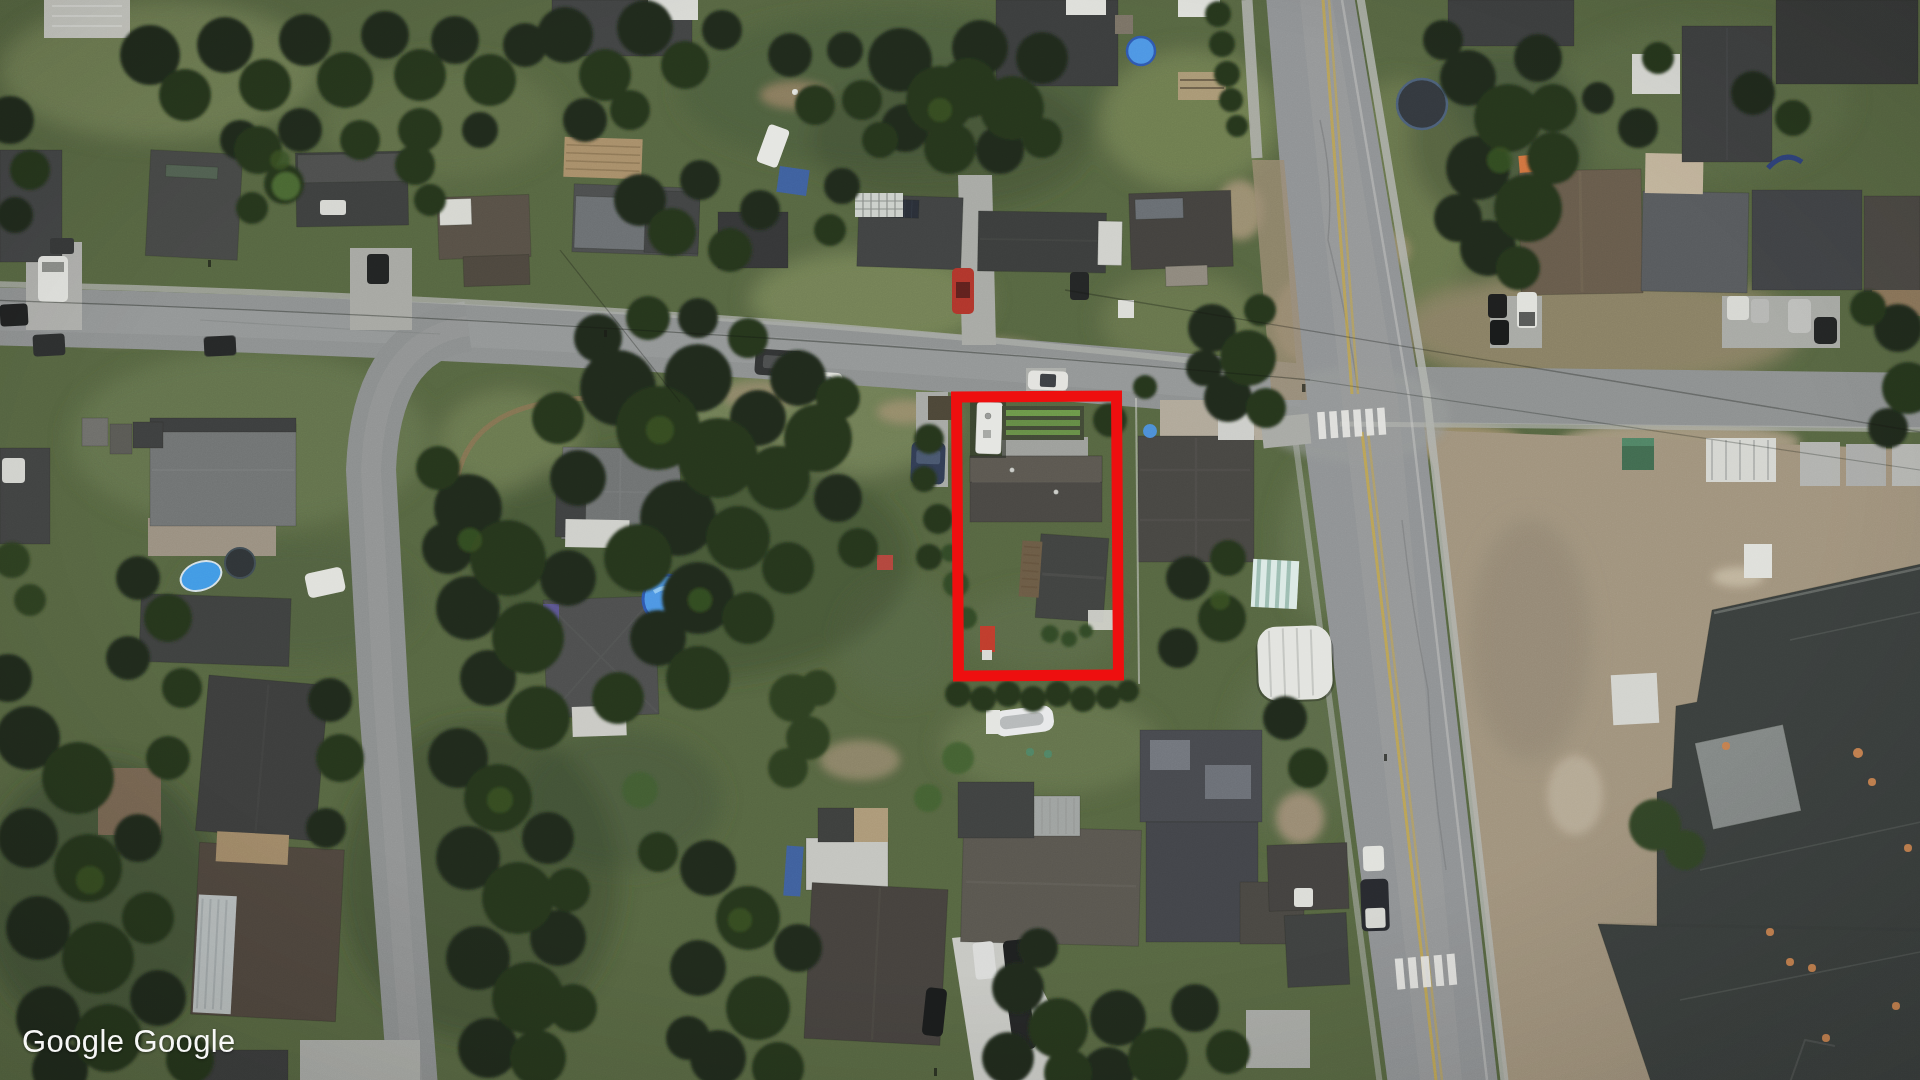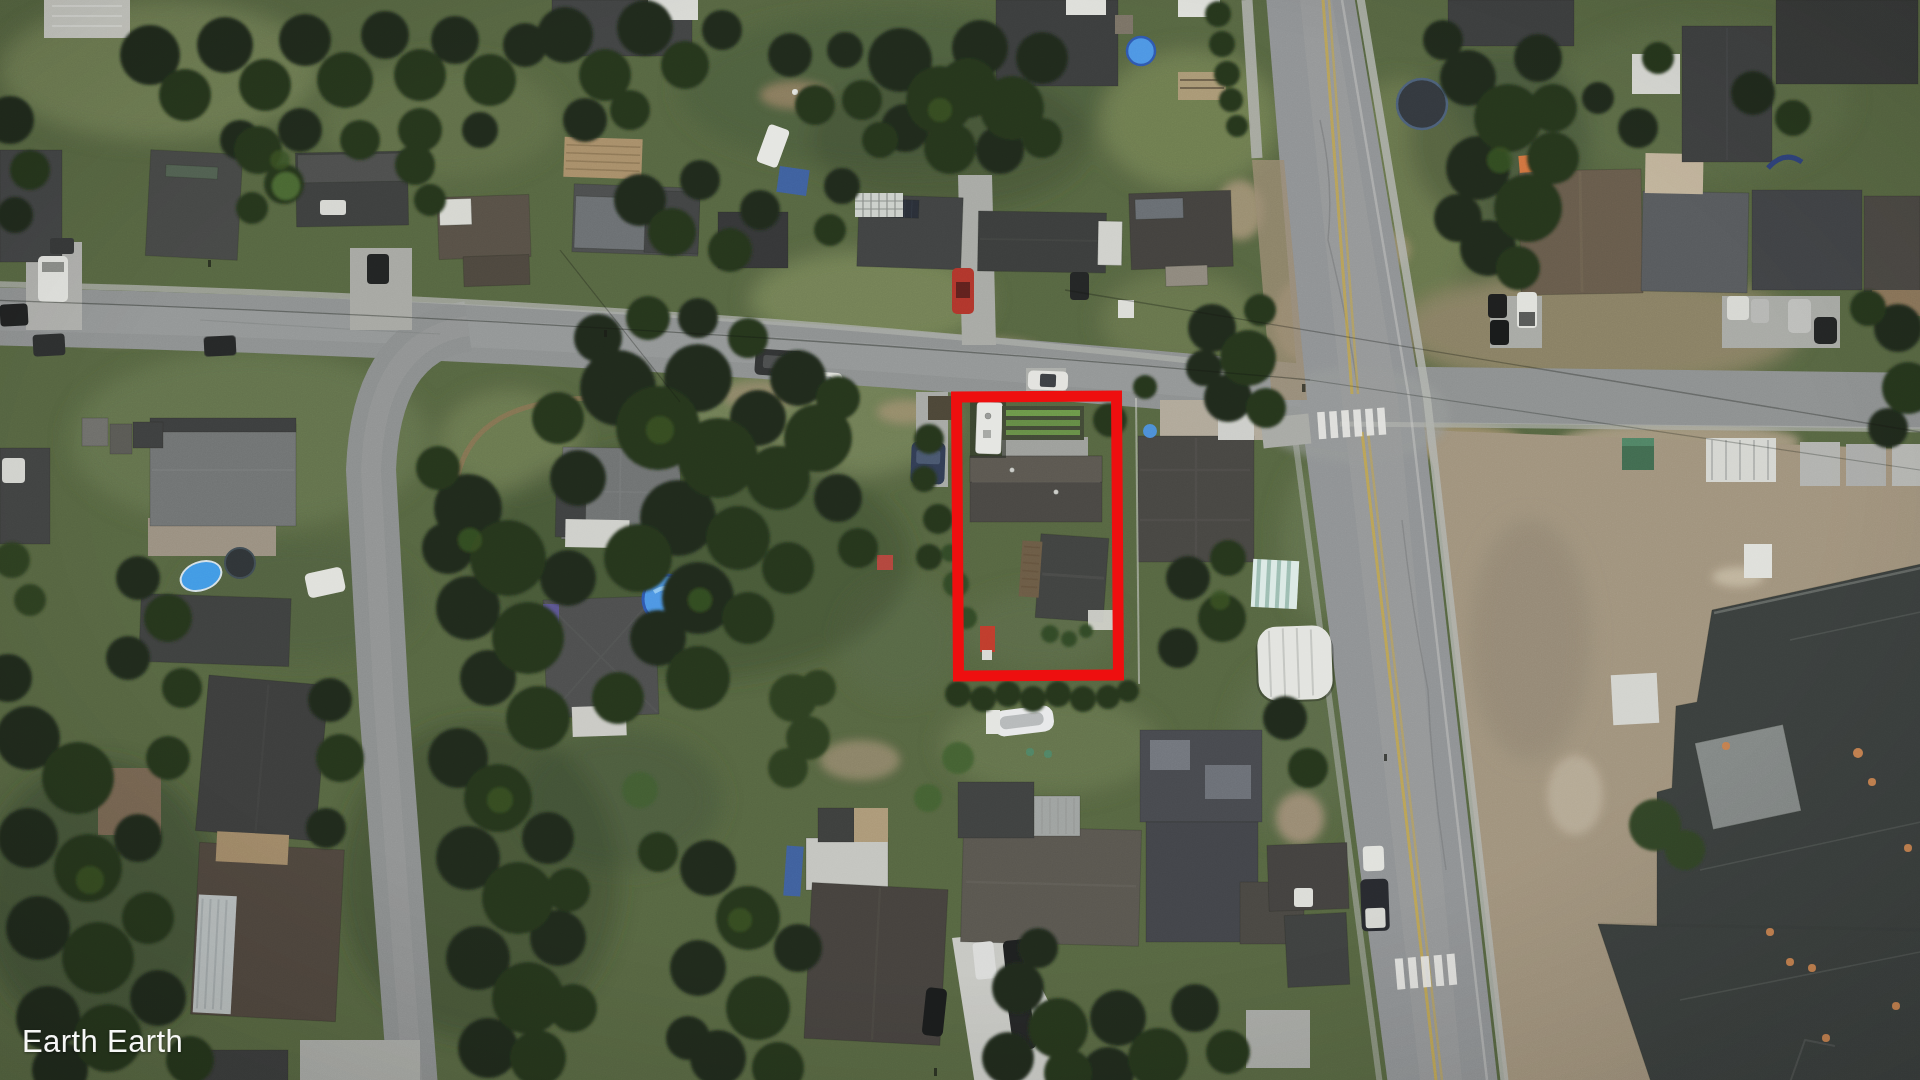--- a/index.html
+++ b/index.html
@@ -730,15 +730,15 @@
   </g>
 </g>
 
 <rect width="1920" height="1080" fill="#93a0ad" opacity="0.04"></rect>
 <rect width="1920" height="1080" fill="url(#vig)"></rect>
 <rect width="1920" height="1080" filter="url(#grainF)" opacity="0.09" style="mix-blend-mode:overlay"></rect>
 </svg>
 
 <div class="annotation" style="left:952px;top:391px;width:149px;height:268px;border:11px solid #ee0f0f;transform:rotate(-0.4deg)"></div>
 
-<div class="watermark">Earth Earth</div>
+<div class="watermark">Google Google</div>
 
 </div>
 
 </body></html>

